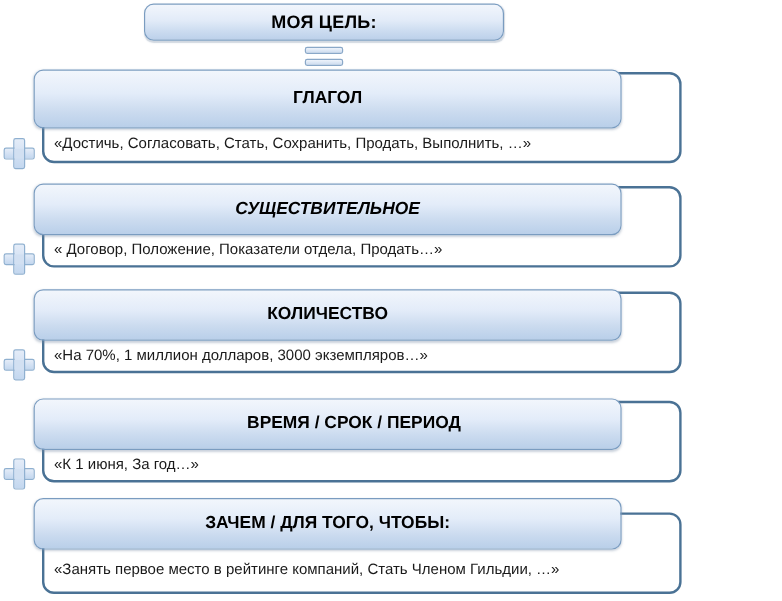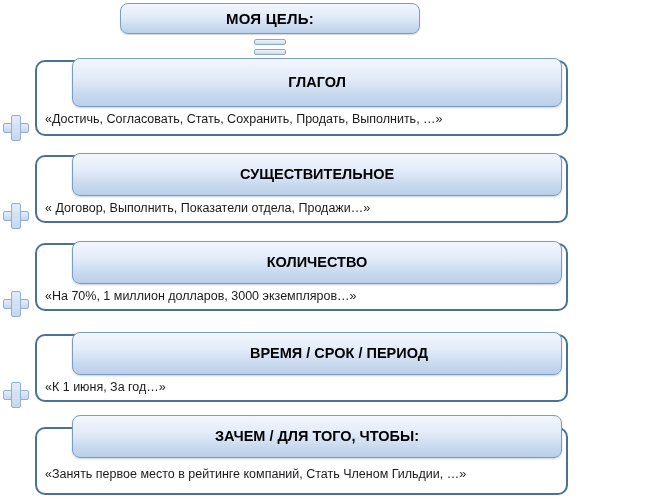--- a/index.html
+++ b/index.html
@@ -87,21 +87,20 @@
     border: 1px solid #7a9cc0;
     border-radius: 8px;
     background: linear-gradient(to bottom, #f2f6fc 0%, #e3ecf9 40%, #cbdbef 72%, #b9cfe9 100%);
     box-sizing: border-box;
     display: flex;
     flex-direction: column;
     align-items: center;
     justify-content: center;
     box-shadow: 0 1px 2px rgba(120,140,165,0.4);
     z-index: 3;
-    margin-left: 44px;
   }
   .row-title {
     font-size: 14.5px;
     font-weight: bold;
     color: #000000;
     white-space: nowrap;
     line-height: 1.1;
   }
   .row-subtitle {
     font-size: 13px;
@@ -173,24 +172,24 @@
   </div>
 
   <div class="plus-icon" style="left:3px; top:115px;">
     <span class="h"></span>
     <span class="v"></span>
     <span class="inner"></span>
   </div>
 
   <div class="row">
     <div class="row-outer" style="top:155px; width:533px; height:68px;"></div>
-    <div class="row-header" style="top:153px; width:490px; height:43px;">
+    <div class="row-header" style="top:153px; width:490px; height:43px;font-style:italic;">
       <span class="row-title">СУЩЕСТВИТЕЛЬНОЕ</span>
     </div>
-    <div class="row-example" style="top:201px;">« Договор, Выполнить, Показатели отдела, Продажи…»</div>
+    <div class="row-example" style="top:201px;">« Договор, Положение, Показатели отдела, Продать…»</div>
   </div>
 
   <div class="plus-icon" style="left:3px; top:203px;">
     <span class="h"></span>
     <span class="v"></span>
     <span class="inner"></span>
   </div>
 
   <div class="row">
     <div class="row-outer" style="top:243px; width:533px; height:68px;"></div>

